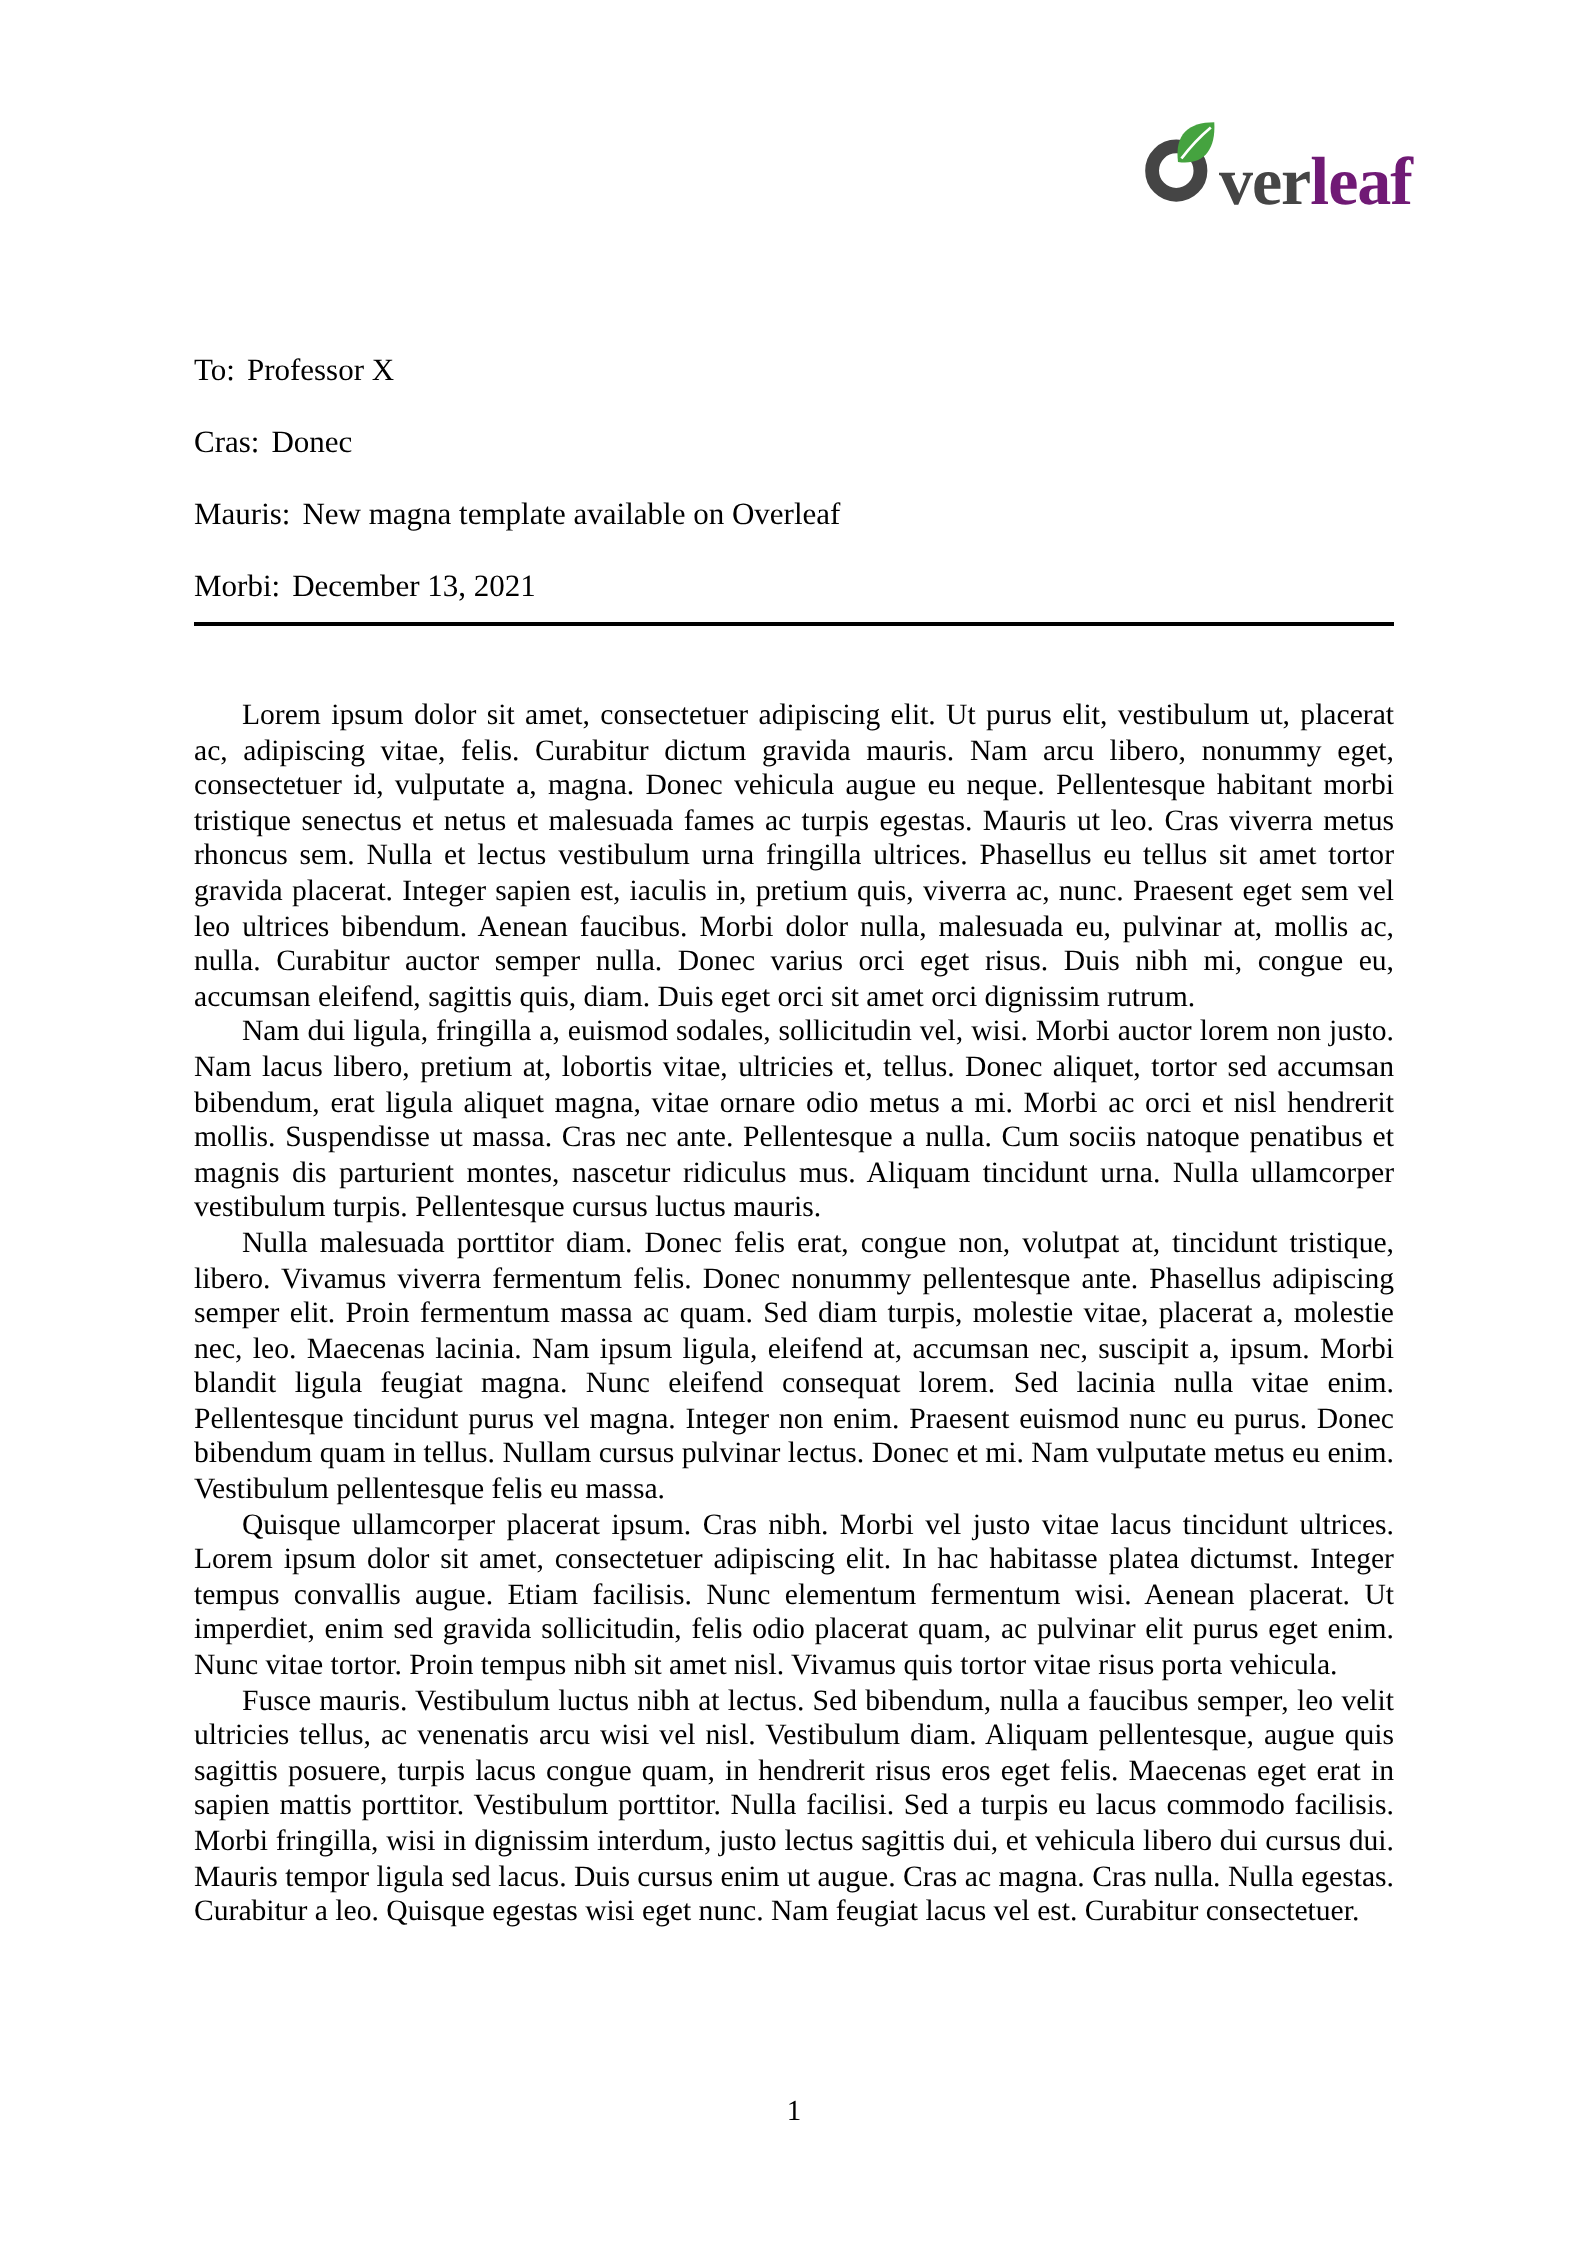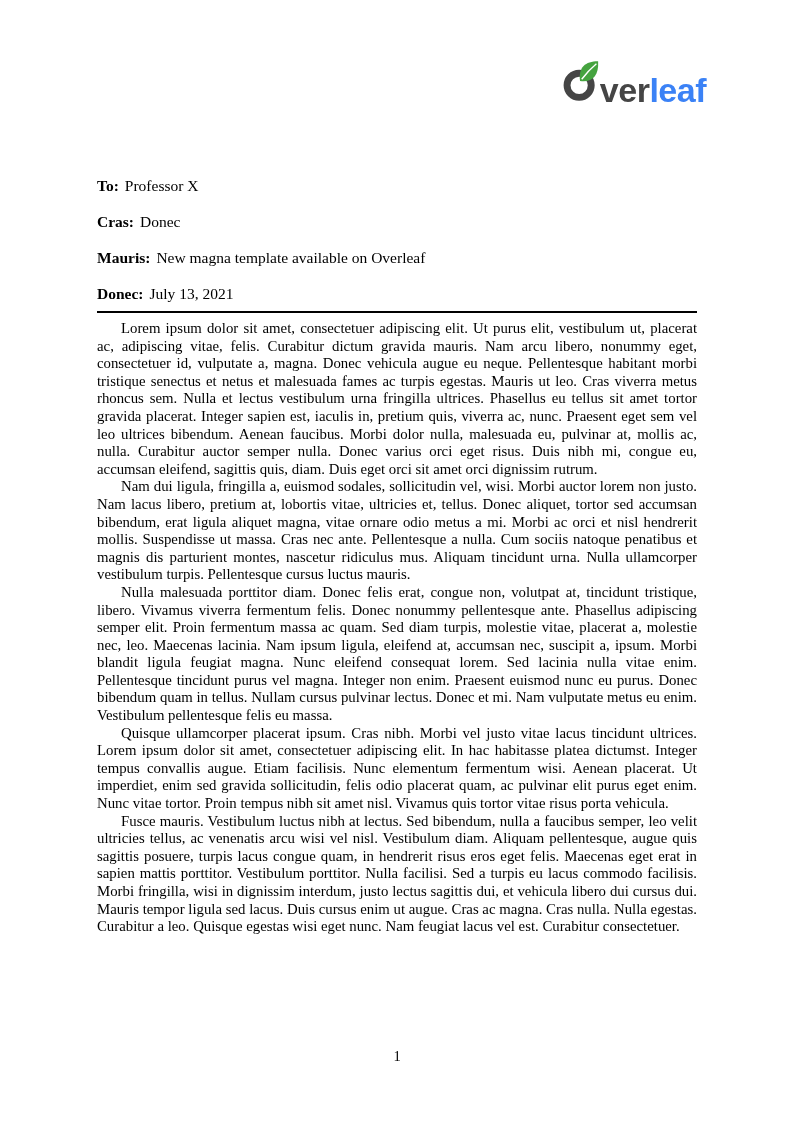--- a/index.html
+++ b/index.html
@@ -15,51 +15,51 @@
     position: relative;
     width: 794px; height: 1123px;
     background: #ffffff;
   }
   
   .logo-row {
     position: absolute;
     top: 60px; right: 88px;
     display: inline-flex;
     align-items: baseline;
-    font-family: Liberation Sans, sans-serif;
+    font-family: Liberation Serif, serif;
     font-weight: bold;
     font-size: 34px;
     letter-spacing: -0.5px;
     line-height: 1;
     white-space: nowrap;
   }
   .logo-o-icon { display: inline-block; vertical-align: -7px; margin-right: 1px; }
   .logo-o-icon svg { display: block; }
   .logo-over { color: #454545; }
-  .logo-leaf { color: #3b82f6; }
+  .logo-leaf { color: #701a75; }
   
   .memo-fields {
     position: absolute;
     top: 177px; left: 97px; width: 600px;
     font-size: 15.5px;
   }
   .field { line-height: 18px; margin-bottom: 18px; }
-  .field-label { font-weight: bold; }
+  .field-label { font-weight: normal; }
   .field-value { margin-left: 6px; text-align: center; }
   
   .rule {
     position: absolute;
     top: 311px; left: 97px;
     width: 600px; height: 2px;
     background: #000000;
   }
   
   .body-text {
     position: absolute;
-    top: 320px; left: 97px;
+    top: 350px; left: 97px;
     width: 600px;
     font-size: 14.8px;
     line-height: 17.6px;
     text-align: justify;
   }
   .body-text p { text-indent: 24px; margin: 0; }
   
   .footer {
     position: absolute;
     top: 1048px; left: 0;
@@ -91,21 +91,21 @@
     <div class="field">
       <span class="field-label">To:</span><span class="field-value">Professor X</span>
     </div>
     <div class="field">
       <span class="field-label">Cras:</span><span class="field-value">Donec</span>
     </div>
     <div class="field">
       <span class="field-label">Mauris:</span><span class="field-value">New magna template available on Overleaf</span>
     </div>
     <div class="field">
-      <span class="field-label">Donec:</span><span class="field-value">July 13, 2021</span>
+      <span class="field-label">Morbi:</span><span class="field-value">December 13, 2021</span>
     </div>
   </div>
 
   <div class="rule"></div>
 
   <div class="body-text">
     <p>Lorem ipsum dolor sit amet, consectetuer adipiscing elit. Ut purus elit, vestibulum ut, placerat ac, adipiscing vitae, felis. Curabitur dictum gravida mauris. Nam arcu libero, nonummy eget, consectetuer id, vulputate a, magna. Donec vehicula augue eu neque. Pellentesque habitant morbi tristique senectus et netus et malesuada fames ac turpis egestas. Mauris ut leo. Cras viverra metus rhoncus sem. Nulla et lectus vestibulum urna fringilla ultrices. Phasellus eu tellus sit amet tortor gravida placerat. Integer sapien est, iaculis in, pretium quis, viverra ac, nunc. Praesent eget sem vel leo ultrices bibendum. Aenean faucibus. Morbi dolor nulla, malesuada eu, pulvinar at, mollis ac, nulla. Curabitur auctor semper nulla. Donec varius orci eget risus. Duis nibh mi, congue eu, accumsan eleifend, sagittis quis, diam. Duis eget orci sit amet orci dignissim rutrum.</p>
     <p>Nam dui ligula, fringilla a, euismod sodales, sollicitudin vel, wisi. Morbi auctor lorem non justo. Nam lacus libero, pretium at, lobortis vitae, ultricies et, tellus. Donec aliquet, tortor sed accumsan bibendum, erat ligula aliquet magna, vitae ornare odio metus a mi. Morbi ac orci et nisl hendrerit mollis. Suspendisse ut massa. Cras nec ante. Pellentesque a nulla. Cum sociis natoque penatibus et magnis dis parturient montes, nascetur ridiculus mus. Aliquam tincidunt urna. Nulla ullamcorper vestibulum turpis. Pellentesque cursus luctus mauris.</p>
     <p>Nulla malesuada porttitor diam. Donec felis erat, congue non, volutpat at, tincidunt tristique, libero. Vivamus viverra fermentum felis. Donec nonummy pellentesque ante. Phasellus adipiscing semper elit. Proin fermentum massa ac quam. Sed diam turpis, molestie vitae, placerat a, molestie nec, leo. Maecenas lacinia. Nam ipsum ligula, eleifend at, accumsan nec, suscipit a, ipsum. Morbi blandit ligula feugiat magna. Nunc eleifend consequat lorem. Sed lacinia nulla vitae enim. Pellentesque tincidunt purus vel magna. Integer non enim. Praesent euismod nunc eu purus. Donec bibendum quam in tellus. Nullam cursus pulvinar lectus. Donec et mi. Nam vulputate metus eu enim. Vestibulum pellentesque felis eu massa.</p>
     <p>Quisque ullamcorper placerat ipsum. Cras nibh. Morbi vel justo vitae lacus tincidunt ultrices. Lorem ipsum dolor sit amet, consectetuer adipiscing elit. In hac habitasse platea dictumst. Integer tempus convallis augue. Etiam facilisis. Nunc elementum fermentum wisi. Aenean placerat. Ut imperdiet, enim sed gravida sollicitudin, felis odio placerat quam, ac pulvinar elit purus eget enim. Nunc vitae tortor. Proin tempus nibh sit amet nisl. Vivamus quis tortor vitae risus porta vehicula.</p>

